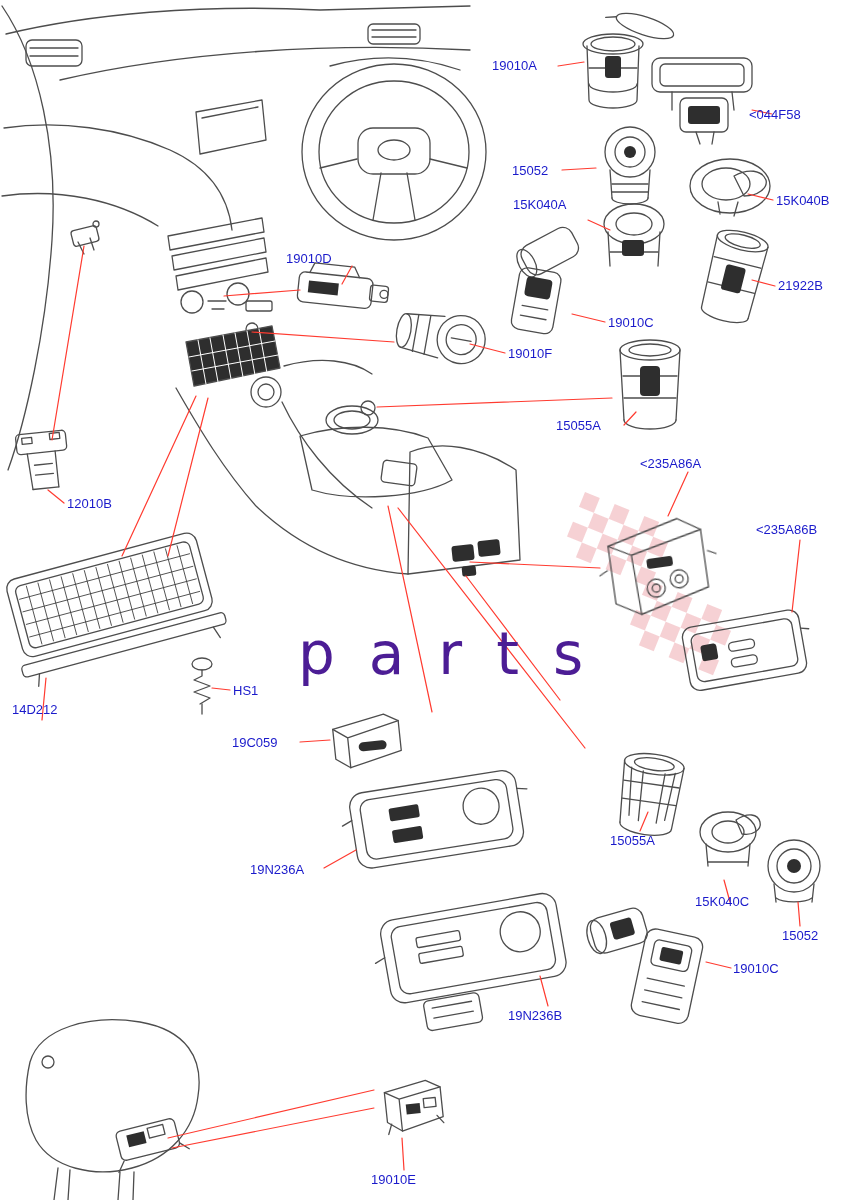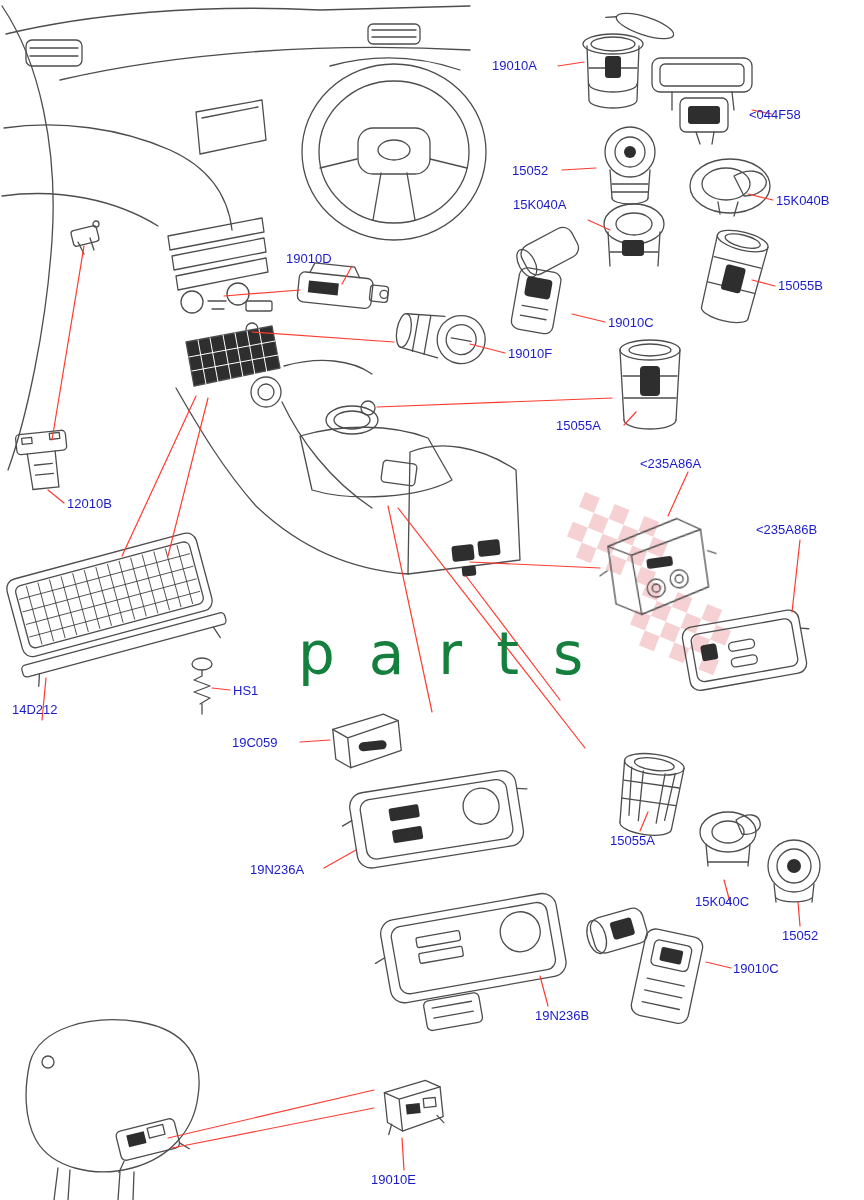--- a/index.html
+++ b/index.html
@@ -4,21 +4,21 @@
 <style>
   html,body{margin:0;padding:0;}
   body{width:864px;height:1200px;position:relative;background:#ffffff;overflow:hidden;
        font-family:"Liberation Sans",sans-serif;}
   .stage{position:absolute;inset:0;width:864px;height:1200px;}
   svg.diagram{position:absolute;left:0;top:0;z-index:2;}
   .wm-title{position:absolute;left:44px;top:514px;z-index:3;
             font:700 138px "DejaVu Sans",sans-serif;color:rgba(222,72,72,.42);
             mix-blend-mode:multiply;pointer-events:none;white-space:nowrap;}
   .wm-sub{position:absolute;left:298px;top:620px;z-index:3;
-          font:400 58px "DejaVu Sans",sans-serif;color:#15803d;
+          font:400 58px "DejaVu Sans",sans-serif;color:#4c1d95;
           letter-spacing:34px;pointer-events:none;white-space:nowrap;}
   .labels{position:absolute;inset:0;z-index:4;}
   .lbl{position:absolute;font-size:13px;color:#1a1acb;white-space:nowrap;cursor:pointer;}
 </style>
 </head>
 <body>
 
 <div class="stage">
 
   <svg class="diagram" width="864" height="1200" viewBox="0 0 864 1200" stroke-linecap="round" stroke-linejoin="round">
@@ -398,32 +398,32 @@
 
   <div class="wm-sub">parts</div>
 
   <div class="labels">
     <span class="lbl" style="left:492px;top:58px">19010A</span>
     <span class="lbl" style="left:749px;top:107px">&lt;044F58</span>
     <span class="lbl" style="left:512px;top:163px">15052</span>
     <span class="lbl" style="left:513px;top:197px">15K040A</span>
     <span class="lbl" style="left:776px;top:193px">15K040B</span>
     <span class="lbl" style="left:286px;top:251px">19010D</span>
-    <span class="lbl" style="left:778px;top:278px">15055B</span>
+    <span class="lbl" style="left:778px;top:278px">21922B</span>
     <span class="lbl" style="left:608px;top:315px">19010C</span>
     <span class="lbl" style="left:508px;top:346px">19010F</span>
     <span class="lbl" style="left:556px;top:418px">15055A</span>
     <span class="lbl" style="left:640px;top:456px">&lt;235A86A</span>
     <span class="lbl" style="left:756px;top:522px">&lt;235A86B</span>
     <span class="lbl" style="left:67px;top:496px">12010B</span>
     <span class="lbl" style="left:12px;top:702px">14D212</span>
     <span class="lbl" style="left:233px;top:683px">HS1</span>
     <span class="lbl" style="left:232px;top:735px">19C059</span>
     <span class="lbl" style="left:250px;top:862px">19N236A</span>
     <span class="lbl" style="left:610px;top:833px">15055A</span>
     <span class="lbl" style="left:695px;top:894px">15K040C</span>
     <span class="lbl" style="left:782px;top:928px">15052</span>
     <span class="lbl" style="left:733px;top:961px">19010C</span>
-    <span class="lbl" style="left:535px;top:1008px">19N236B</span>
+    <span class="lbl" style="left:508px;top:1008px">19N236B</span>
     <span class="lbl" style="left:371px;top:1172px">19010E</span>
   </div>
 
 </div>
 
 </body></html>

